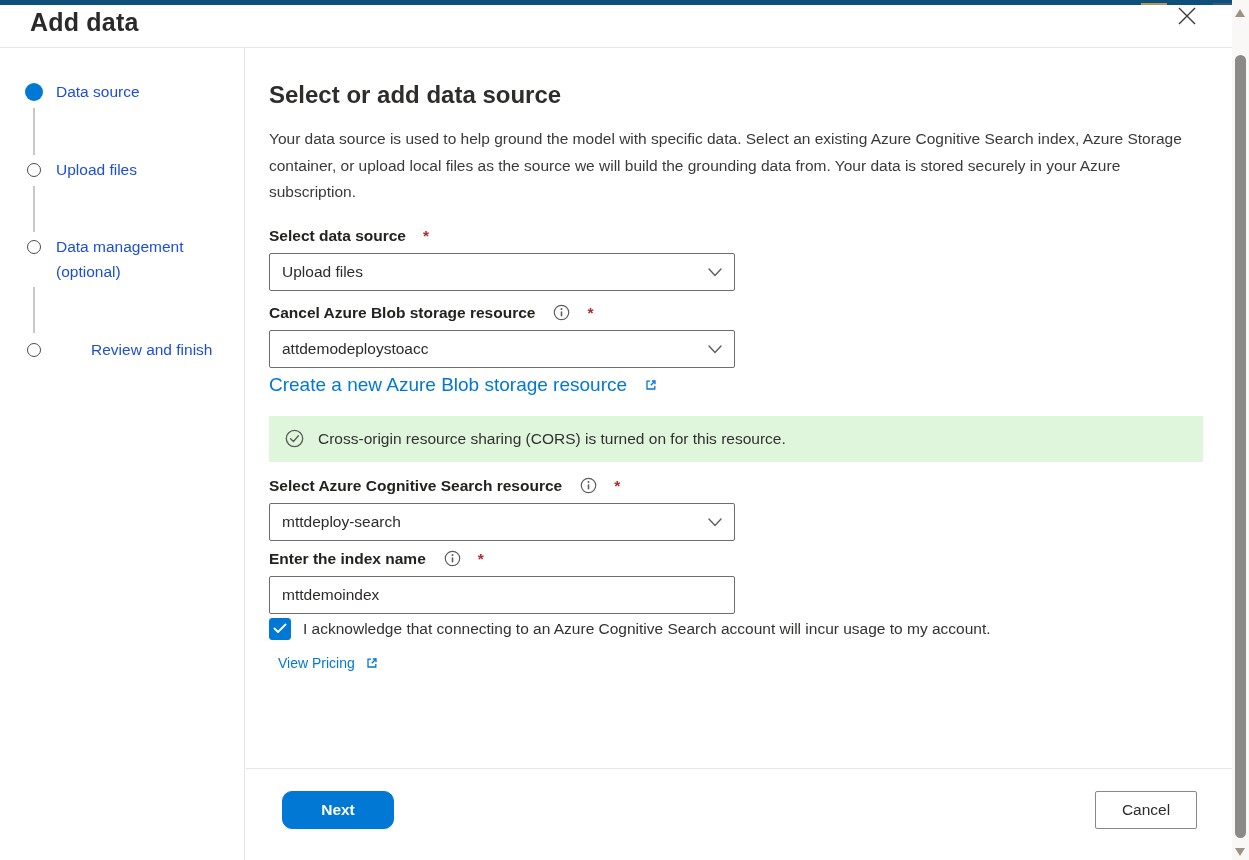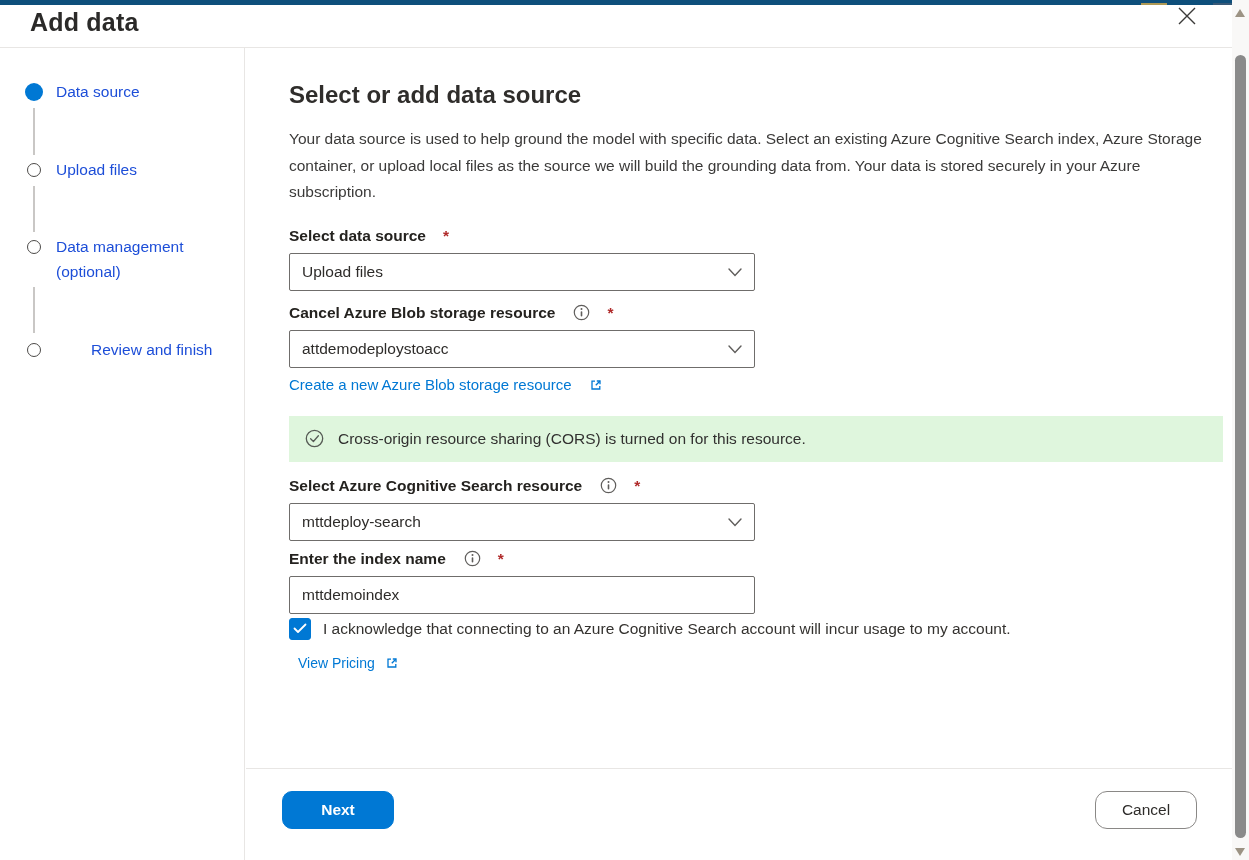--- a/index.html
+++ b/index.html
@@ -33,39 +33,39 @@
   .step-1 { top: 35px; }
   .step-2 { top: 113px; }
   .step-3 { top: 190px; }
   .step-4 { top: 293px; gap: 48px; }
   .connector { position: absolute; left: 33px; width: 1.5px; background: #c9c7c5; }
   .conn-1 { top: 60px; height: 47px; }
   .conn-2 { top: 138px; height: 46px; }
   .conn-3 { top: 239px; height: 46px; }
 
   
-  .content { position: absolute; left: 246px; top: 48px; width: 986px; height: 812px; background: #fff; padding-left: 20px; }
+  .content { position: absolute; left: 246px; top: 48px; width: 986px; height: 812px; background: #fff; }
   .content-inner { padding: 32px 29px 0 23px; }
   h2.page-heading { font-size: 24px; font-weight: 600; color: #2f2d2b; line-height: 30px; margin-bottom: 16px; }
   .description { font-size: 15.5px; line-height: 26.5px; color: #3b3a39; margin-bottom: 20px; max-width: 940px; }
 
   .field-label { display: flex; align-items: center; gap: 16px; font-size: 15.5px; font-weight: 700; color: #24221f; height: 20px; margin-bottom: 7px; }
   .required { color: #b02a2a; font-weight: 700; margin-left: 1px; }
   .info-icon { color: #5f5d5b; display: inline-flex; margin-left: 2px; }
 
   .dropdown, .text-input {
     width: 466px; height: 38px; border: 1px solid #6f6d6b; border-radius: 2px;
     display: flex; align-items: center; padding: 0 12px; font-size: 15.5px; color: #2e2c2a; background: #fff;
   }
   .dropdown { justify-content: space-between; cursor: pointer; margin-bottom: 12px; }
   .dropdown.mb8 { margin-bottom: 8px; }
   .chevron { color: #5f5d5b; flex: 0 0 auto; }
   .text-input { font-family: "Liberation Sans", sans-serif; margin-bottom: 4px; outline: none; }
 
-  .create-link { display: inline-flex; align-items: center; gap: 18px; font-size: 15px; color: #0078d4; text-decoration: none; height: 18px; margin-bottom: 22px; cursor: pointer; }
+  .create-link { display: inline-flex; align-items: center; gap: 18px; font-size: 19px; color: #0078d4; text-decoration: none; height: 18px; margin-bottom: 22px; cursor: pointer; }
   .create-link.mb15 { margin-bottom: 15px; }
   .ext-icon { display: inline-flex; }
 
   .banner {
     width: 934px; height: 46px; background: #dff6dd; display: flex; align-items: center;
     padding: 0 16px; gap: 14px; margin-bottom: 14px;
   }
   .banner-text { font-size: 15.5px; color: #323130; }
   .success-icon { color: #565b55; display: inline-flex; }
 
@@ -76,21 +76,21 @@
 
   
   .footer { position: absolute; left: 0; top: 720px; width: 986px; border-top: 1px solid #e8e6e4; }
   .btn-next {
     position: absolute; left: 36px; top: 22px; width: 112px; height: 38px;
     background: #0078d4; color: #fff; border: 1px solid #0078d4; border-radius: 10px;
     font-size: 15.5px; font-weight: 600; font-family: "Liberation Sans", sans-serif; cursor: pointer;
   }
   .btn-cancel {
     position: absolute; right: 35px; top: 22px; width: 102px; height: 38px;
-    background: #fff; color: #2e2c2a; border: 1px solid #8a8886; border-radius: 12px;
+    background: #fff; color: #2e2c2a; border: 1px solid #8a8886; border-radius: 2px;
     font-size: 15.5px; font-family: "Liberation Sans", sans-serif; cursor: pointer; margin-left: 20px;
   }
 
   
   .scrollbar { position: absolute; right: 0; top: 0; width: 17px; height: 860px; background: #f9f8f7; }
   .scroll-up { position: absolute; top: 9px; left: 3px; width: 0; height: 0; border-left: 5.5px solid transparent; border-right: 5.5px solid transparent; border-bottom: 8px solid #9c9384; cursor: pointer; }
   .scroll-thumb { position: absolute; top: 55px; left: 3px; width: 11px; height: 783px; background: #8a8a8a; border-radius: 6px; cursor: pointer; }
   .scroll-down { position: absolute; bottom: 4px; left: 3px; width: 0; height: 0; border-left: 5.5px solid transparent; border-right: 5.5px solid transparent; border-top: 8px solid #9c9384; cursor: pointer; }
 </style>
 </head>

